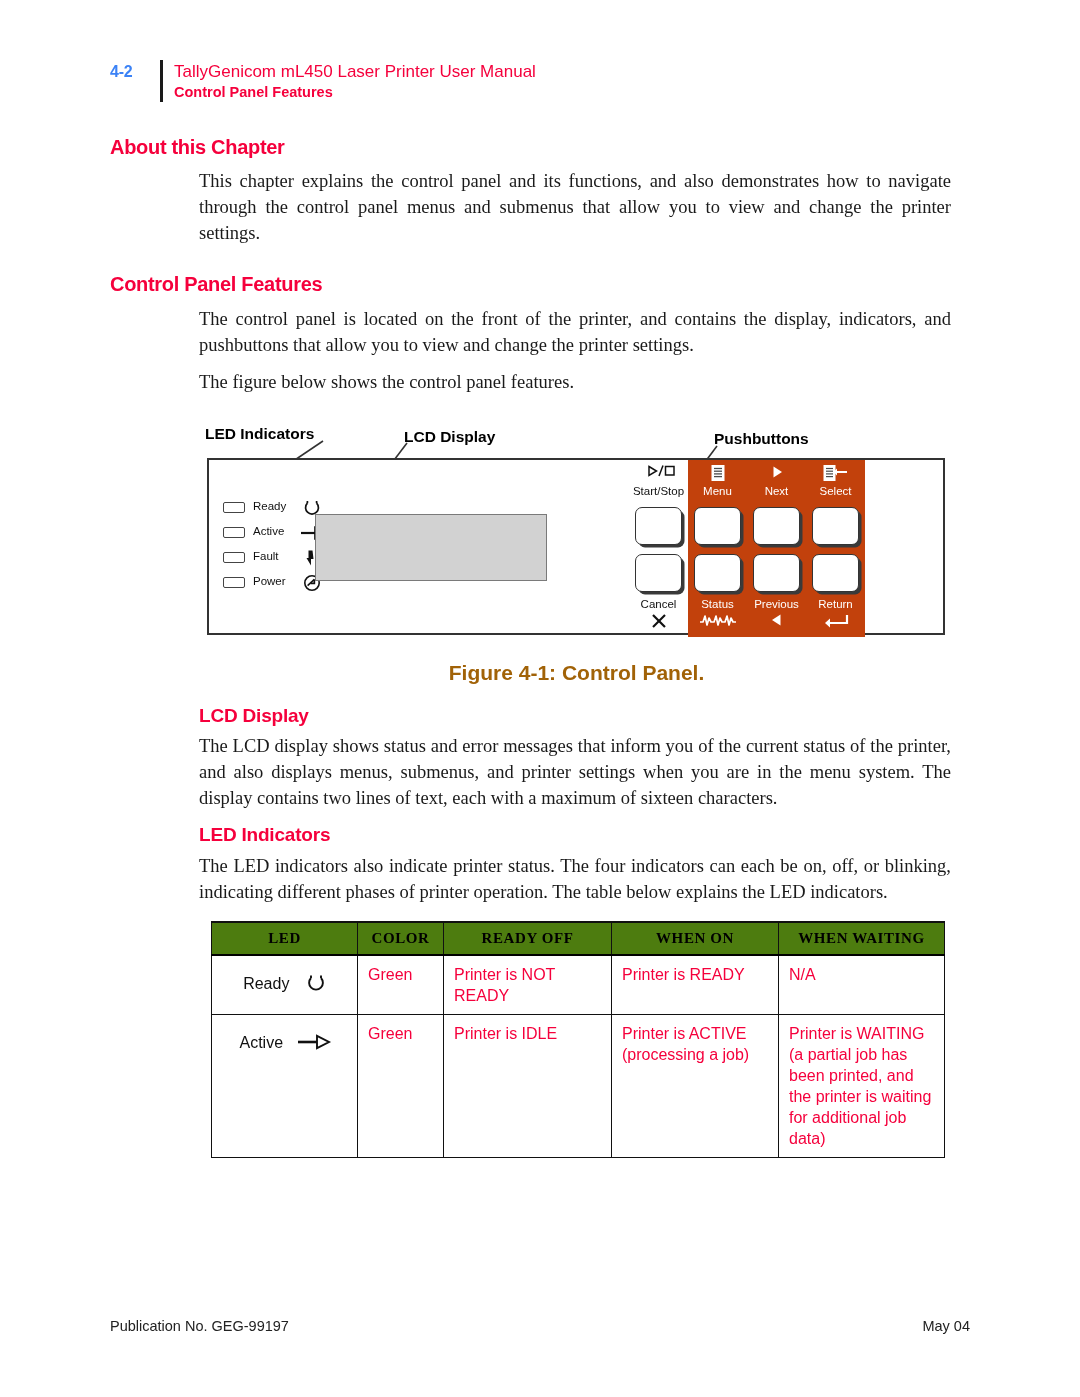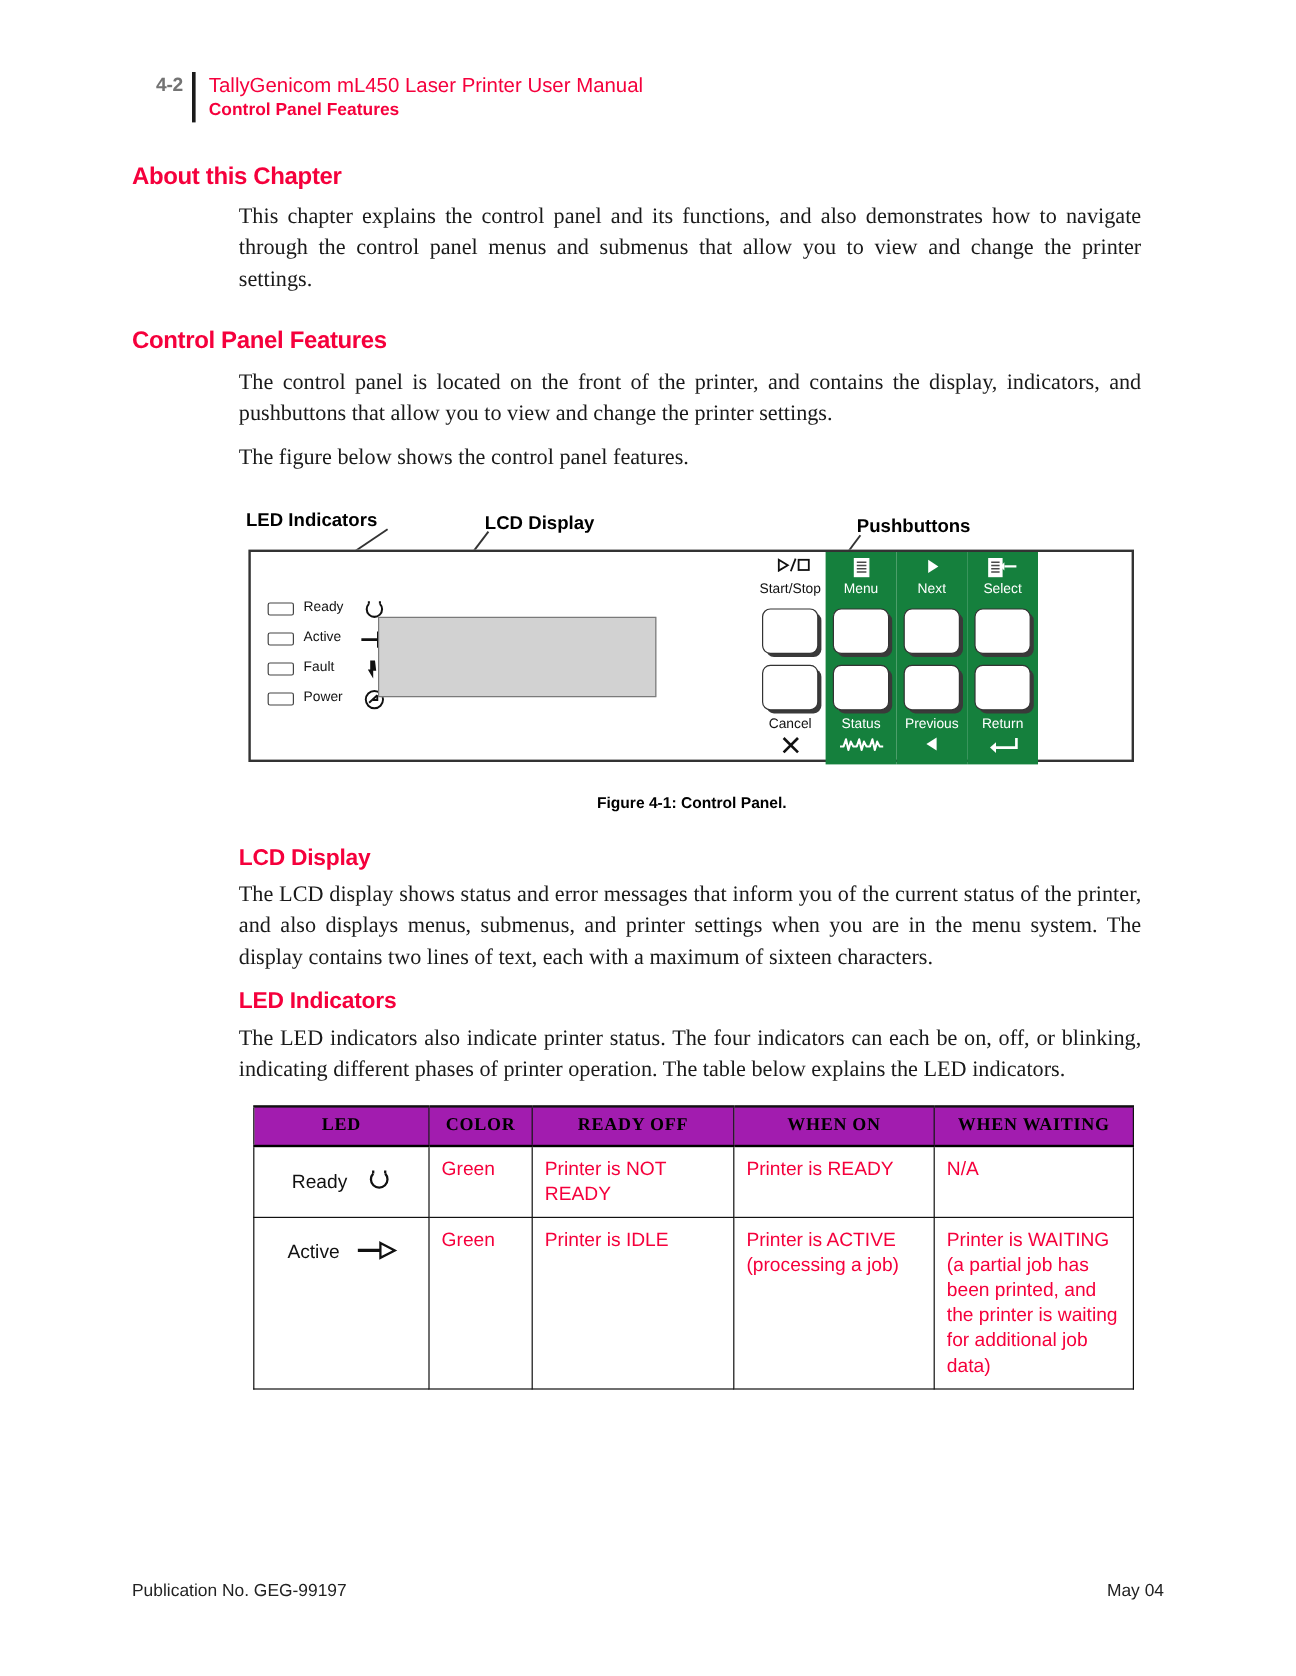--- a/index.html
+++ b/index.html
@@ -11,23 +11,22 @@
     position:relative;
     overflow:hidden;
   }
   .page { position:relative; width:1080px; height:1397px; }
 
   
   .hdr { position:absolute; left:110px; top:60px; width:860px; height:46px; }
   .hdr-pageno {
     position:absolute; left:0; top:3px;
     font-family:"Liberation Sans", sans-serif;
-    font-weight:bold; font-size:16px; color:#737373;
+    font-weight:bold; font-size:16px; color:#3b82f6;
     letter-spacing:-0.2px;
-    margin-left:20px;
   }
   .hdr-rule { position:absolute; left:50px; top:0px; width:3px; height:42px; background:#1a1a1a; }
   .hdr-title {
     position:absolute; left:64px; top:2px;
     font-family:"Liberation Sans", sans-serif;
     font-size:17px; color:#F5003C; white-space:nowrap;
   }
   .hdr-sub {
     position:absolute; left:64px; top:24px;
     font-family:"Liberation Sans", sans-serif;
@@ -88,21 +87,21 @@
 
   
   .lcd {
     position:absolute; left:106px; top:54px; width:232px; height:67px;
     background:#d2d2d2; border:1.5px solid #7a7a7a; box-sizing:border-box;
   }
 
   
   .btnarea { position:absolute; left:420px; top:0px; width:318px; height:177px; }
   .keycol { position:absolute; top:0; width:59px; height:177px; }
-  .keycol.dark { background:#15803d; }
+  .keycol.dark { background:#c2410c; }
   .capTop {
     position:absolute; top:4px; left:0; width:59px; text-align:center;
     font-family:"Liberation Sans", sans-serif; font-size:11.5px;
   }
   .capTop .ic { display:block; height:20px; line-height:20px; }
   .capTop .tx { display:block; line-height:14px; }
   .capBot {
     position:absolute; bottom:4px; left:0; width:59px; text-align:center;
     font-family:"Liberation Sans", sans-serif; font-size:11.5px;margin-top:24px;
   }
@@ -116,35 +115,35 @@
     border:1.5px solid #333; border-radius:7px; background:#fff;
     box-sizing:border-box;
     box-shadow:3px 3px 0 -0.5px #3a3a3a;
   }
   .pb.r1 { top:47px; left:6px; }
   .pb.r2 { top:94px; left:6px; }
 
   .figcap {
     position:absolute; left:0; top:236px; width:755px; text-align:center;
     font-family:"Liberation Sans", sans-serif; font-weight:bold;
-    font-size:13px; color:#000000;
+    font-size:21px; color:#a16207;
   }
 
   
   .tbl {
     position:absolute; left:211px; top:921px; width:733px;
     border-collapse:collapse; table-layout:fixed;
   }
   .tbl th, .tbl td {
     border:1px solid #111; vertical-align:top; padding:0;
   }
   .tbl thead th {
     border-top:2px solid #111;
     border-bottom:2.5px solid #000;
-    background:#a21caf;
+    background:#4d7c0f;
     font-family:"Liberation Serif", serif;
     font-weight:bold; font-size:15px; letter-spacing:0.6px;
     padding:7px 0 7px 0;
   }
   .tbl td { padding:8px 8px 8px 10px; }
   .tbl td.redcell {
     font-family:"Liberation Sans", sans-serif;
     font-size:16px; line-height:21px; color:#F5003C;
   }
   .tbl td.ledcell {

